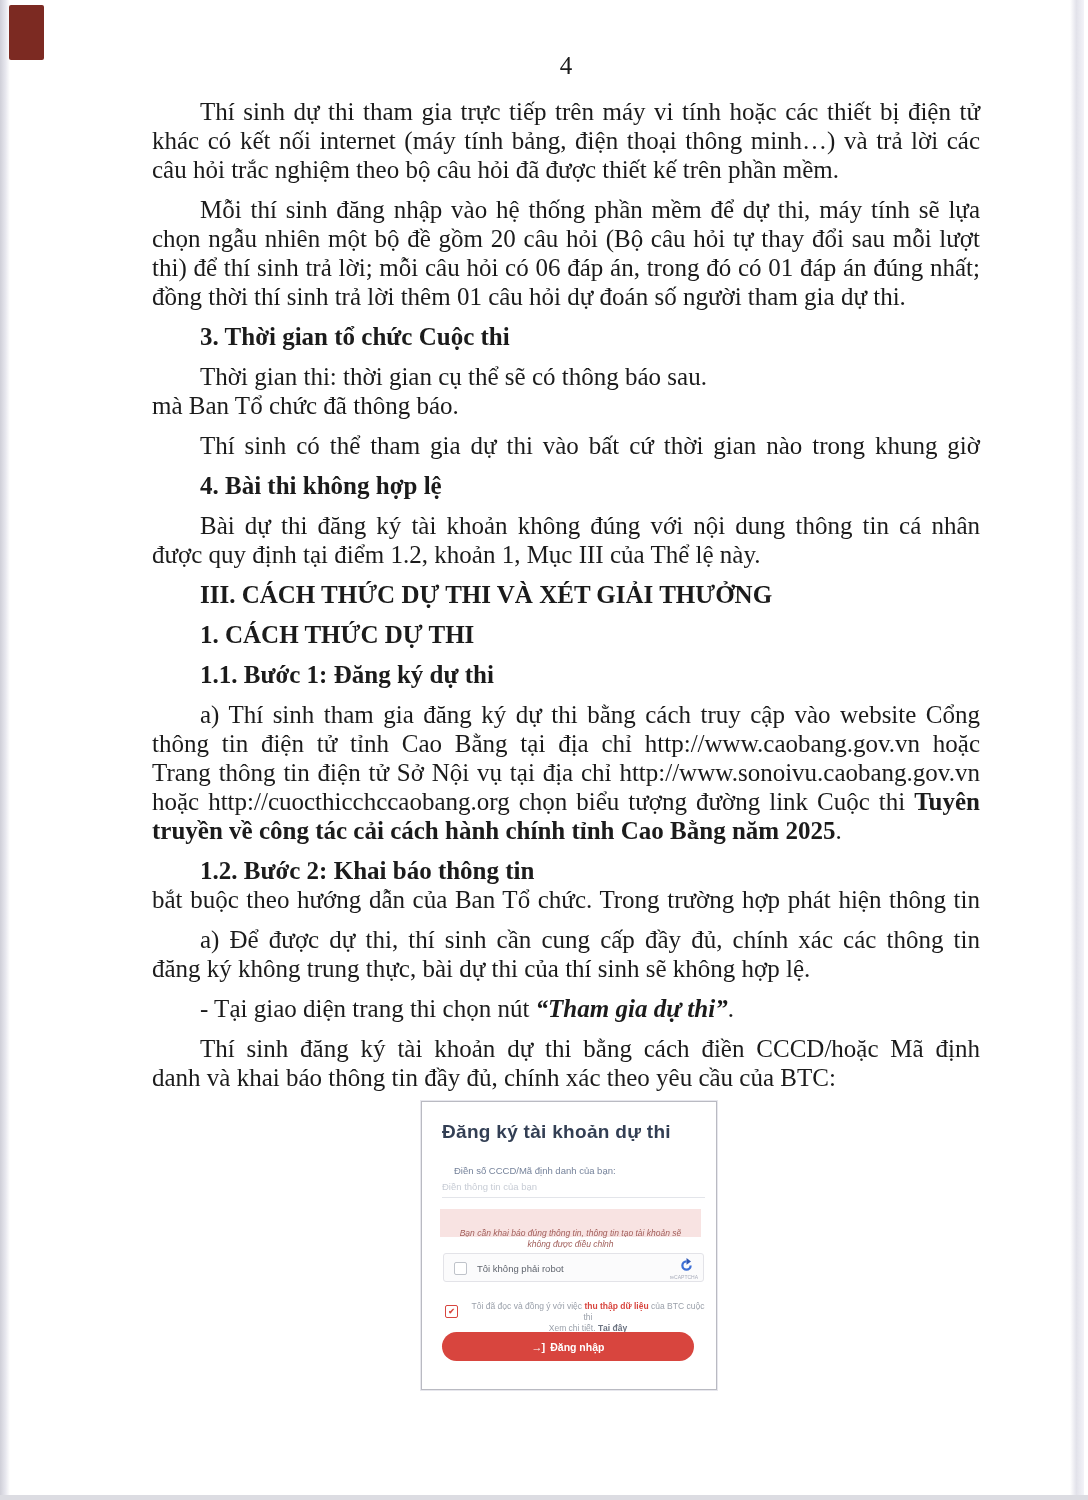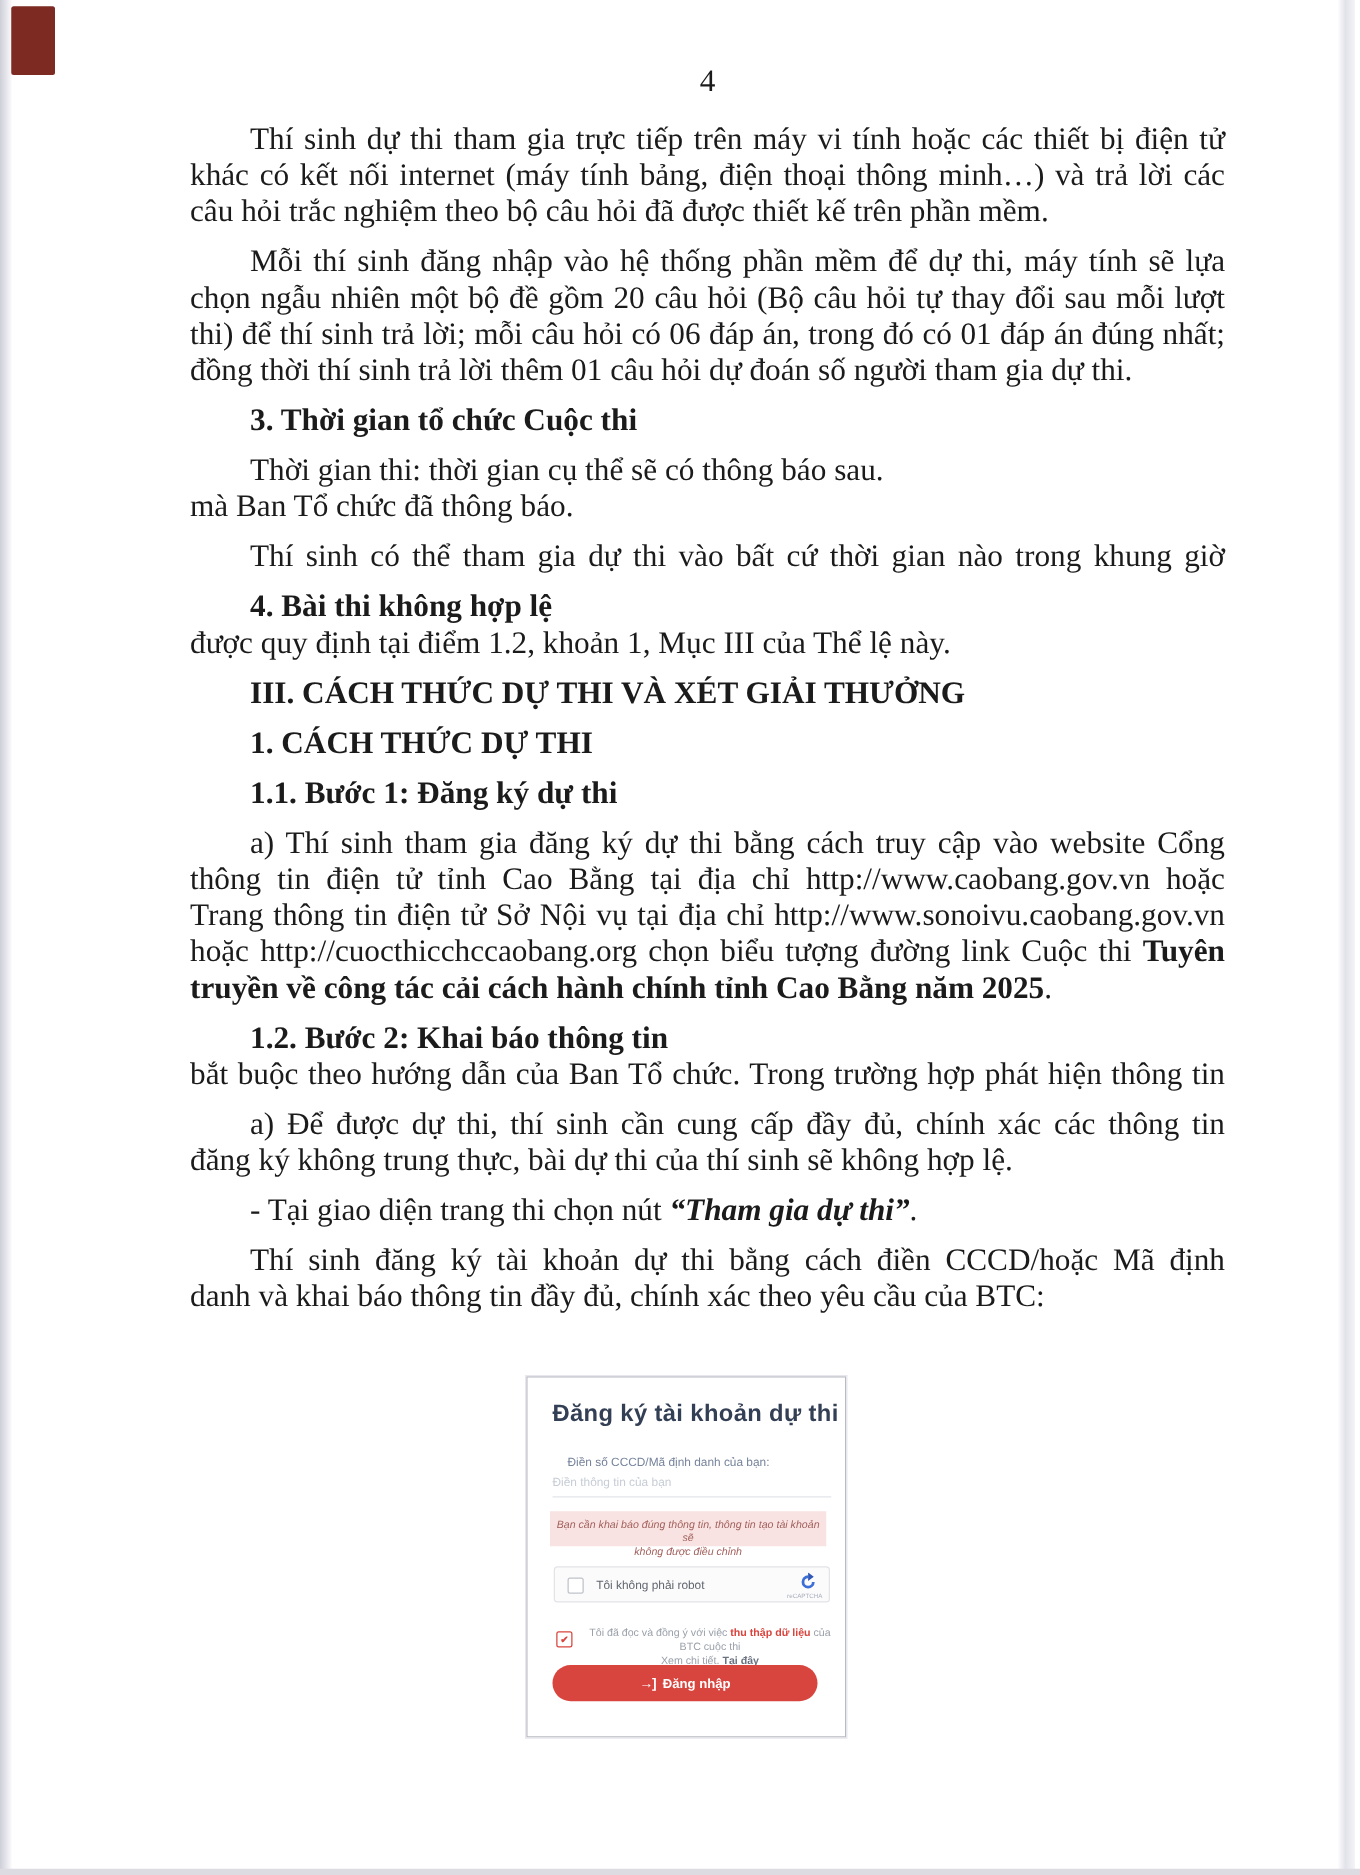--- a/index.html
+++ b/index.html
@@ -16,32 +16,32 @@
   
   .page-num{position:absolute;top:52px;left:152px;width:828px;text-align:center;
             font-size:25px;color:#1b1b1b;}
   .doc{position:absolute;left:152px;top:86px;width:828px;}
   .ln{font-size:25px;line-height:29px;min-height:29px;color:#1b1b1b;}
   .j{text-align:justify;text-align-last:justify;}
   .i{text-indent:48px;}
   .g{margin-top:11px;}
   .b{font-weight:bold;}
   
-  .form-wrap{position:absolute;left:421px;top:1101px;width:256px;height:289px;
+  .form-wrap{position:absolute;left:421px;top:1101px;width:296px;height:289px;
              background:#ffffff;border:1px solid #b9bac2;outline:1px solid #e7e7ed;
              box-sizing:border-box;font-family:"Liberation Sans", sans-serif;}
   .f-title{position:absolute;left:20px;top:19px;font-size:19px;font-weight:bold;
            color:#333f54;letter-spacing:0.3px;}
   .f-label{position:absolute;left:20px;top:63px;font-size:9.5px;color:#76839b;padding-left:12px;}
   .f-ph{position:absolute;left:20px;top:79px;font-size:9.5px;color:#c7ccd5;}
   .f-underline{position:absolute;left:20px;right:11px;top:95px;height:0;
                border-bottom:1px solid #e3e5ea;}
   .f-warning{position:absolute;left:18px;right:15px;top:107px;height:28px;background:#f8e3e2;
              color:#a2605c;font-style:italic;font-size:8.5px;line-height:11px;
-             text-align:center;padding-top:5px;box-sizing:border-box;}
+             text-align:center;padding-top:19px;box-sizing:border-box;}
   .f-captcha{position:absolute;left:21px;right:12px;top:151px;height:29px;background:#fbfbfc;
              border:1px solid #e3e3e8;border-radius:3px;box-sizing:border-box;}
   .f-captcha-check{position:absolute;left:10px;top:8px;width:11px;height:11px;background:#fff;
                    border:1.5px solid #bfc3ca;border-radius:2px;}
   .f-captcha-label{position:absolute;left:33px;top:9px;font-size:9.5px;color:#60656e;}
   .f-captcha-logo{position:absolute;right:9px;top:4px;width:15px;height:15px;}
   .f-captcha-brand{position:absolute;right:5px;top:20px;font-size:5px;color:#a9adbb;}
   .f-consent{position:absolute;left:18px;right:10px;top:199px;}
   .f-consent-check{position:absolute;left:5px;top:4px;width:11px;height:11px;background:#fff;
                    border:1.5px solid #d8453e;border-radius:2px;color:#d8453e;font-size:8px;
@@ -74,20 +74,21 @@
       <div class="ln"><span>câu hỏi trắc nghiệm theo bộ câu hỏi đã được thiết kế trên phần mềm.</span></div>
       <div class="ln g i j"><span>Mỗi thí sinh đăng nhập vào hệ thống phần mềm để dự thi, máy tính sẽ lựa</span></div>
       <div class="ln j"><span>chọn ngẫu nhiên một bộ đề gồm 20 câu hỏi (Bộ câu hỏi tự thay đổi sau mỗi lượt</span></div>
       <div class="ln j"><span>thi) để thí sinh trả lời; mỗi câu hỏi có 06 đáp án, trong đó có 01 đáp án đúng nhất;</span></div>
       <div class="ln"><span>đồng thời thí sinh trả lời thêm 01 câu hỏi dự đoán số người tham gia dự thi.</span></div>
       <div class="ln g i b"><span>3. Thời gian tổ chức Cuộc thi</span></div>
       <div class="ln g i"><span>Thời gian thi: thời gian cụ thể sẽ có thông báo sau.</span></div>
       <div class="ln"><span>mà Ban Tổ chức đã thông báo.</span></div>
       <div class="ln g i j"><span>Thí sinh có thể tham gia dự thi vào bất cứ thời gian nào trong khung giờ</span></div>
       <div class="ln g i b"><span>4. Bài thi không hợp lệ</span></div>
+      <div class="ln g i j"><span>Bài dự thi đăng ký tài khoản không đúng với nội dung thông tin cá nhân</span></div>
       <div class="ln"><span>được quy định tại điểm 1.2, khoản 1, Mục III của Thể lệ này.</span></div>
       <div class="ln g i b"><span>III. CÁCH THỨC DỰ THI VÀ XÉT GIẢI THƯỞNG</span></div>
       <div class="ln g i b"><span>1. CÁCH THỨC DỰ THI</span></div>
       <div class="ln g i b"><span>1.1. Bước 1: Đăng ký dự thi</span></div>
       <div class="ln g i j"><span>a) Thí sinh tham gia đăng ký dự thi bằng cách truy cập vào website Cổng</span></div>
       <div class="ln j"><span>thông tin điện tử tỉnh Cao Bằng tại địa chỉ http://www.caobang.gov.vn hoặc</span></div>
       <div class="ln j"><span>Trang thông tin điện tử Sở Nội vụ tại địa chỉ http://www.sonoivu.caobang.gov.vn</span></div>
       <div class="ln j"><span>hoặc http://cuocthicchccaobang.org chọn biểu tượng đường link Cuộc thi </span><span style="font-weight: bold;">Tuyên</span></div>
       <div class="ln"><span style="font-weight: bold;">truyền về công tác cải cách hành chính tỉnh Cao Bằng năm 2025</span><span>.</span></div>
       <div class="ln g i b"><span>1.2. Bước 2: Khai báo thông tin</span></div>

